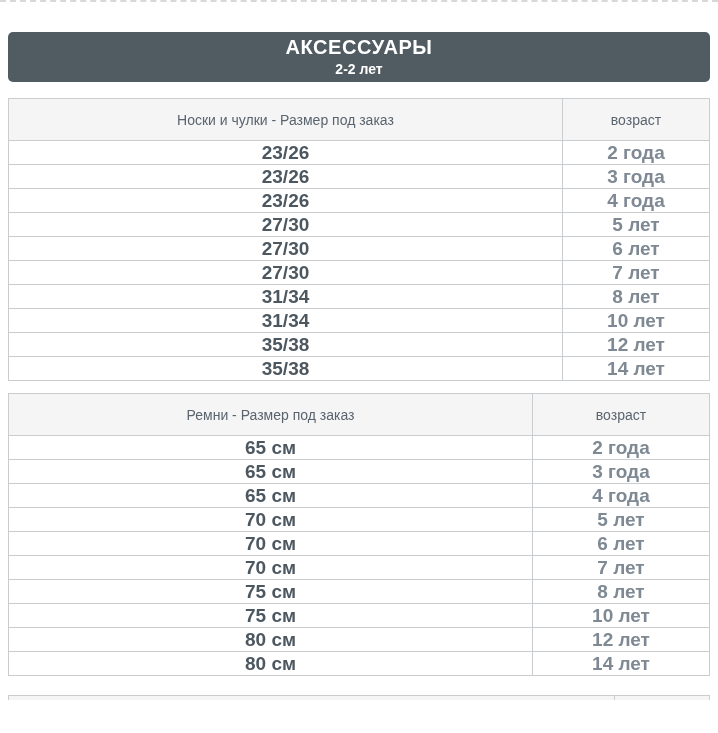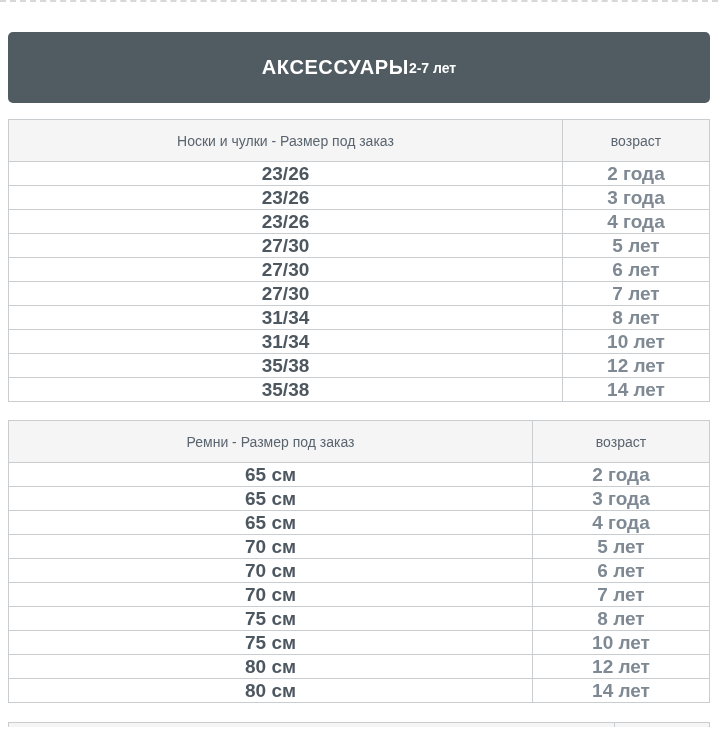--- a/index.html
+++ b/index.html
@@ -20,25 +20,25 @@
     font-family: "Liberation Sans", sans-serif;
     overflow: hidden;
   }
   .top-dotted {
     border-top: 2px dashed var(--dotted-line);
     height: 0;
   }
   .wrap { padding: 0 8px; }
   .banner {
     margin-top: 30px;
-    height: 71px;
+    height: 50px;
     background: var(--banner-bg);
     border-radius: 5px;
     display: flex;
-    flex-direction: row;
+    flex-direction: column;
     align-items: center;
     justify-content: center;
     color: var(--banner-text);
   }
   .banner-title {
     font-size: 20px;
     font-weight: bold;
     letter-spacing: 0.6px;
     line-height: 1.15;
   }
@@ -47,21 +47,21 @@
     font-weight: bold;
     line-height: 1.15;
     margin-top: 2px;
   }
   table.size-table {
     border-collapse: collapse;
     table-layout: fixed;
     width: 702px;
   }
   table.t1 { margin-top: 16px; }
-  table.t2 { margin-top: 18px; }
+  table.t2 { margin-top: 12px; }
   .size-table th, .size-table td {
     border: 1px solid var(--table-border);
     text-align: center;
     padding: 0;
     overflow: hidden;
     white-space: nowrap;
   }
   .size-table thead th {
     background: var(--thead-bg);
     height: 42px;
@@ -91,21 +91,21 @@
 </style>
 </head>
 <body>
 
 <div class="top-dotted"></div>
 
 <div class="wrap">
 
   <div class="banner">
     <div class="banner-title">АКСЕССУАРЫ</div>
-    <div class="banner-subtitle">2-7 лет</div>
+    <div class="banner-subtitle">2-2 лет</div>
   </div>
 
   <table class="size-table t1">
     <colgroup>
         <col class="c-size">
         <col class="c-age">
       </colgroup>
     <thead>
       <tr>
         <th>Носки и чулки - Размер под заказ</th>

